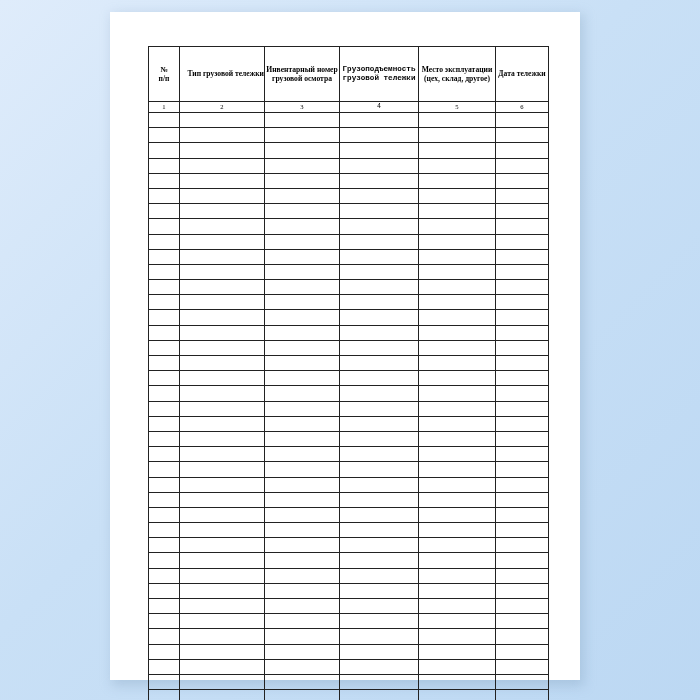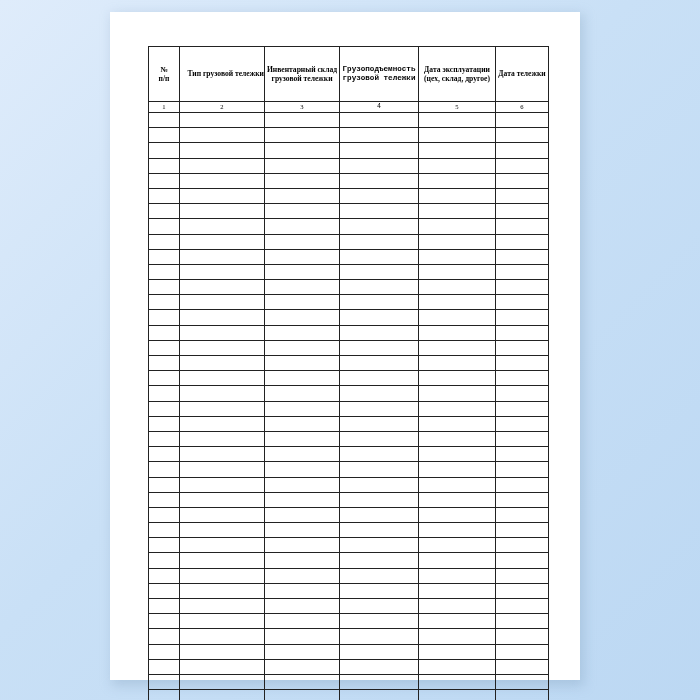--- a/index.html
+++ b/index.html
@@ -95,23 +95,23 @@
   <div id="page">
     <div id="sheet">
       <table class="doc-table">
         <thead>
           <tr>
             <th class="c1 hdr-tall">
               <span>№</span><br>
               <span>п/п</span>
             </th>
             <th class="c2 hdr-tall">Тип грузовой тележки</th>
-            <th class="c3 hdr-tall">Инвентарный склад грузовой тележки</th>
+            <th class="c3 hdr-tall">Инвентарный номер грузовой осмотра</th>
             <th class="c4 hdr-tall">Грузоподъемность грузовой тележки</th>
-            <th class="c5 hdr-tall">Дата эксплуатации (цех, склад, другое)</th>
+            <th class="c5 hdr-tall">Место эксплуатации (цех, склад, другое)</th>
             <th class="c6 hdr-tall">Дата тележки</th>
           </tr>
           <tr class="numrow">
             <td class="c1">1</td>
             <td class="c2">2</td>
             <td class="c3">3</td>
             <td class="c4">4</td>
             <td class="c5">5</td>
             <td class="c6">6</td>
           </tr>

